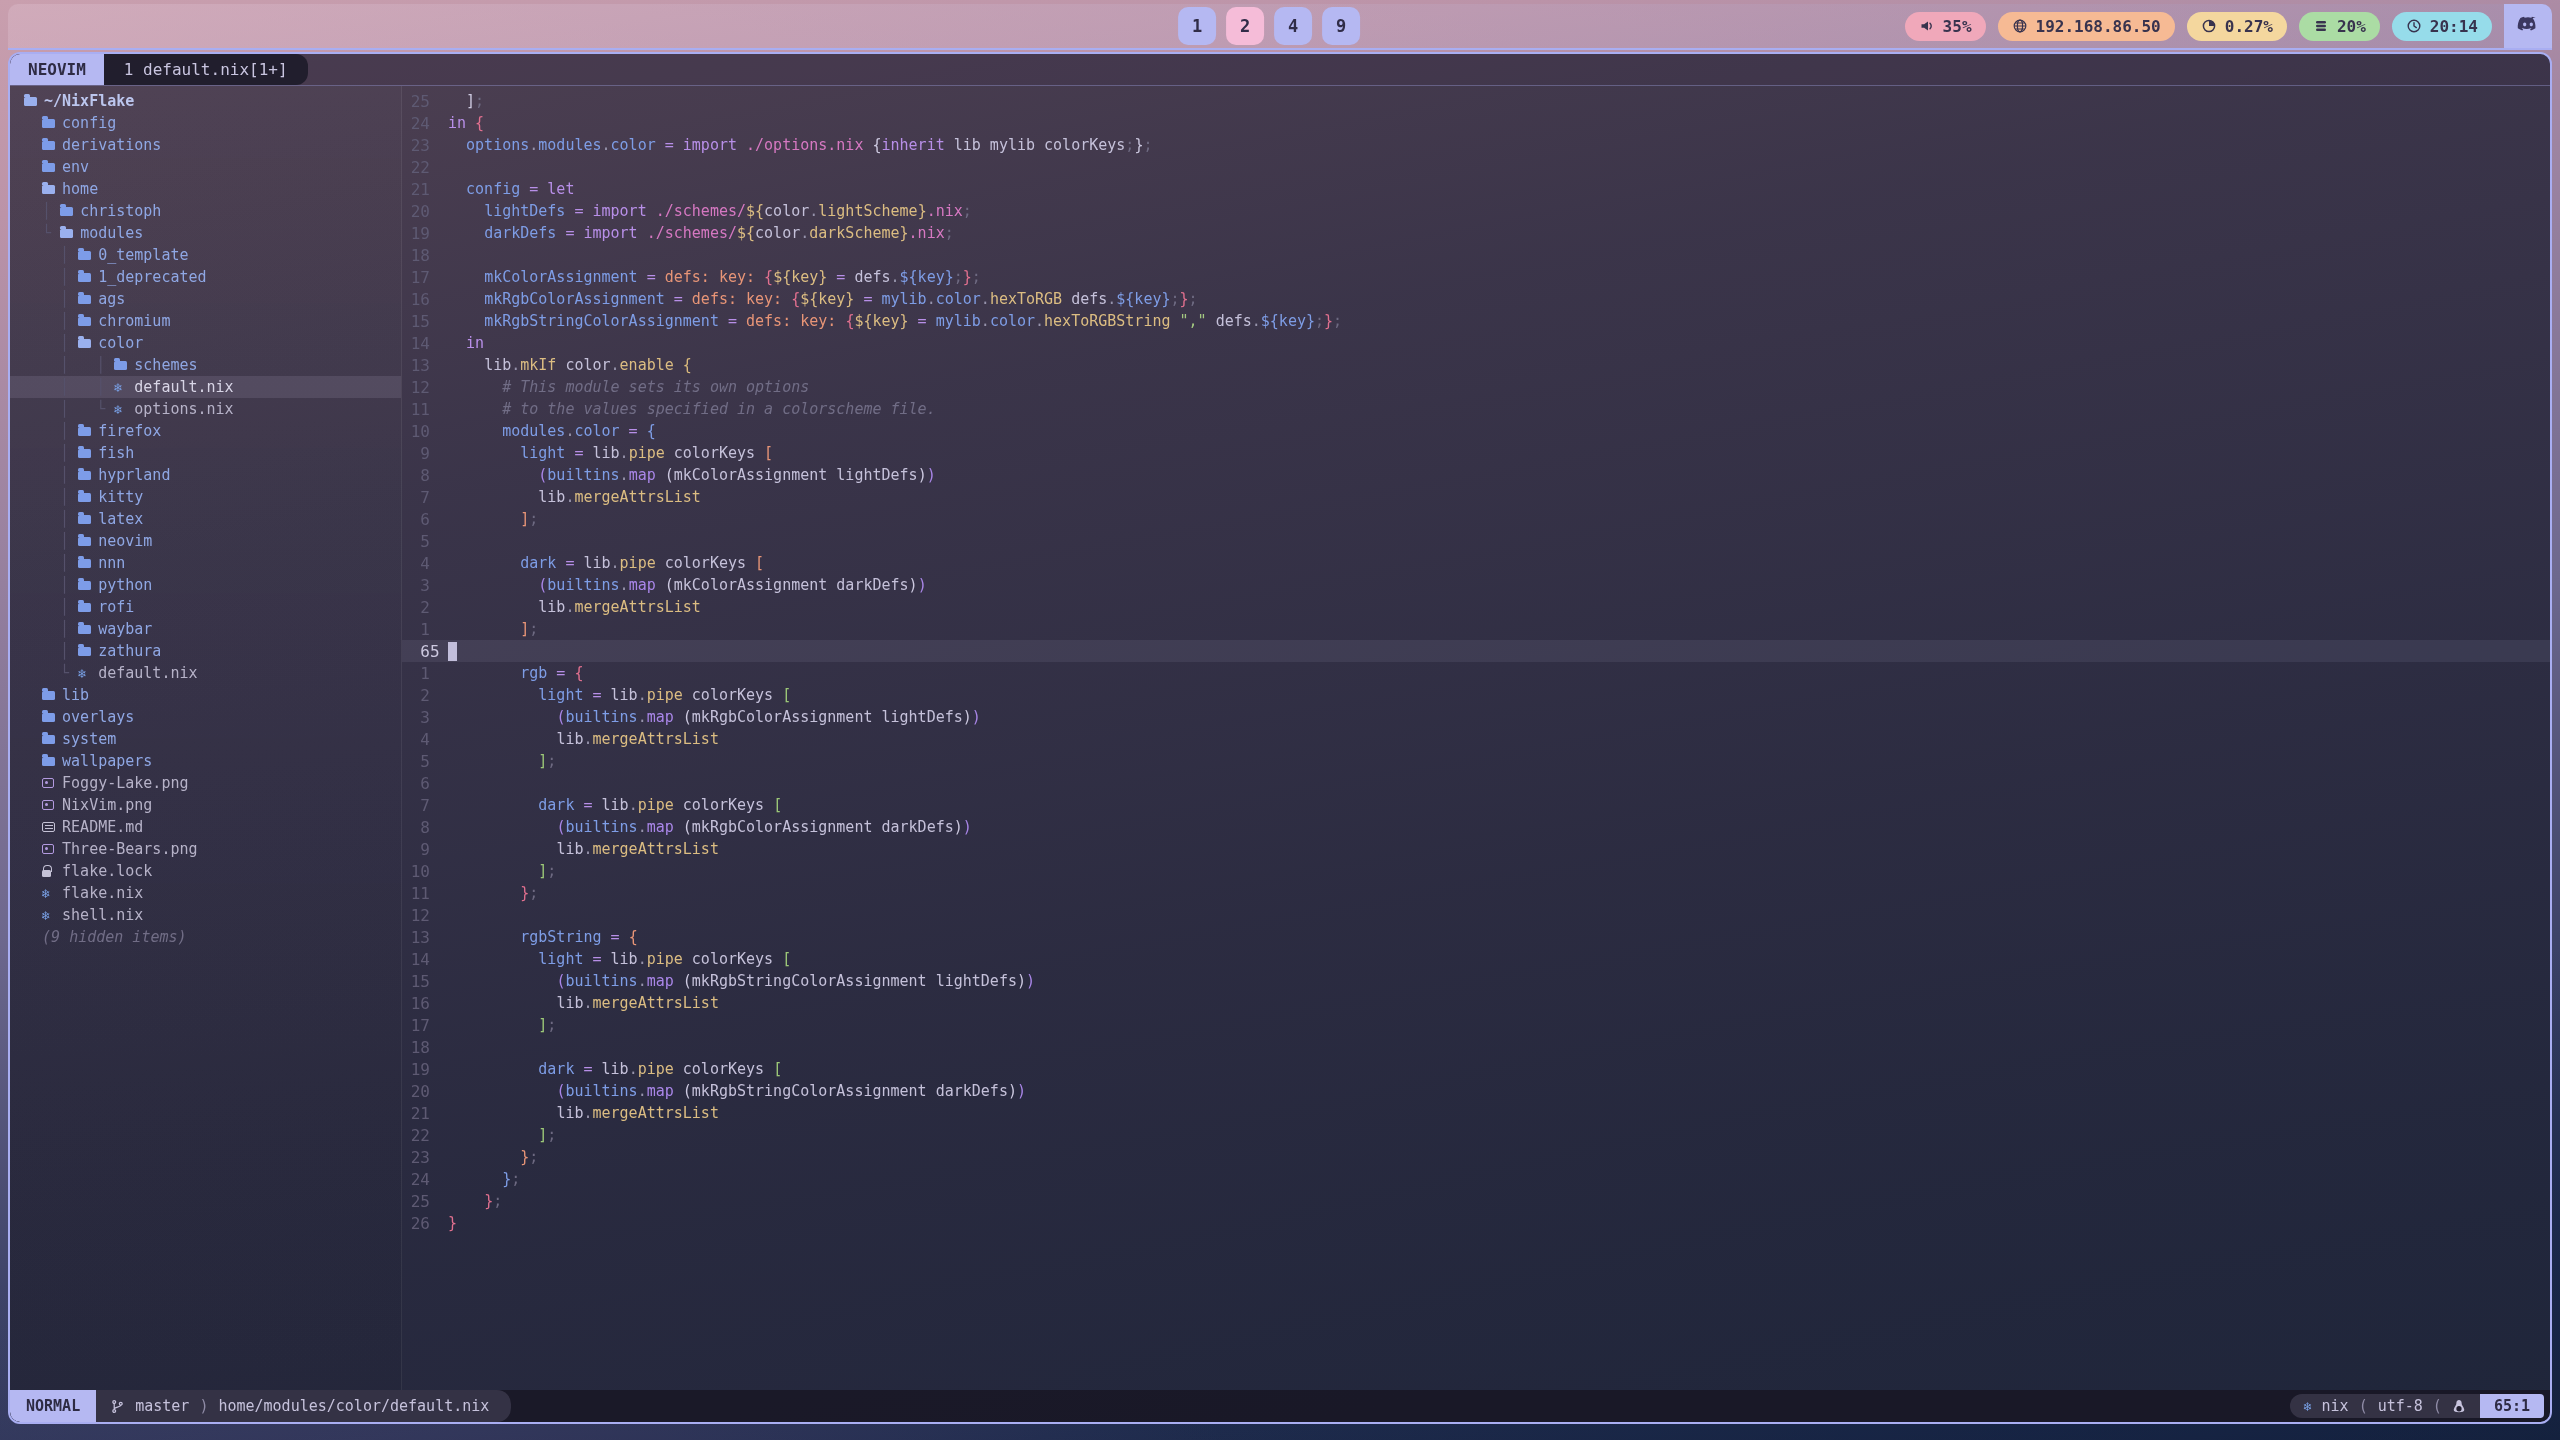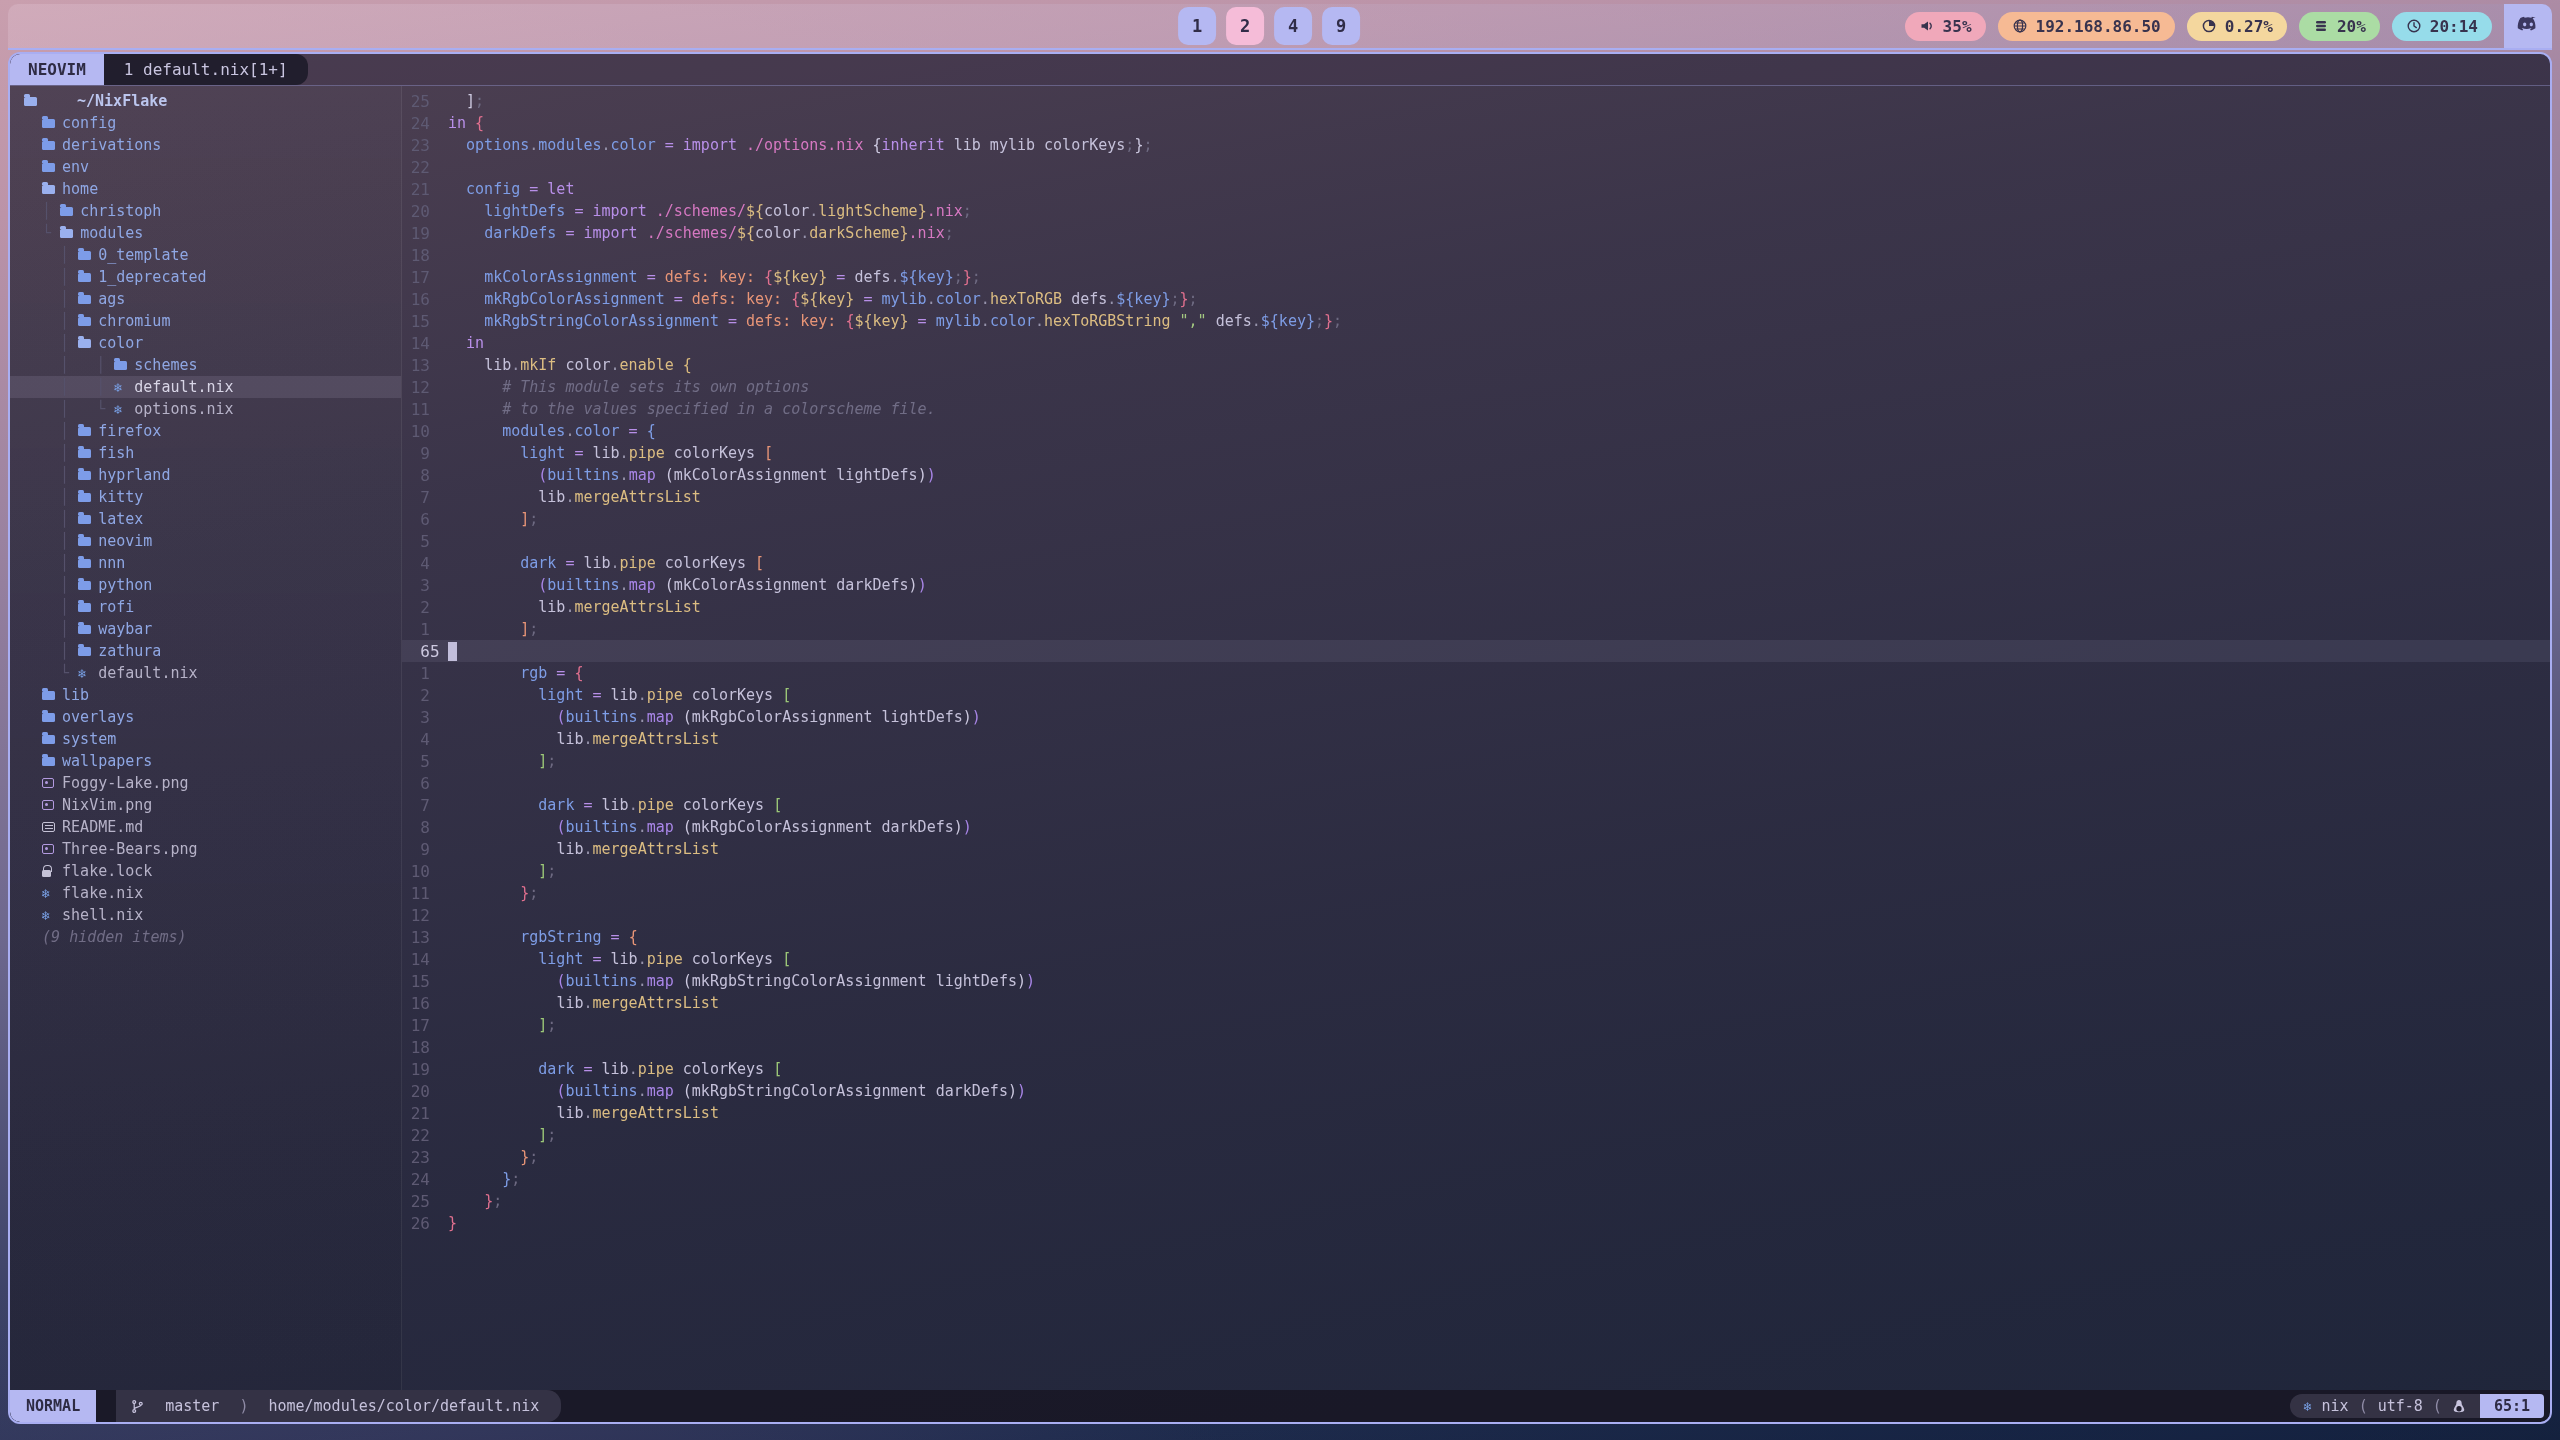--- a/index.html
+++ b/index.html
@@ -62,21 +62,21 @@
   
   .tree { width:392px; flex:0 0 auto; padding:4px 0 0 0;
     border-right:1px solid rgba(255,255,255,.07);
     background:linear-gradient(180deg, rgba(255,255,255,.015), rgba(0,0,0,.05)); overflow:hidden; }
   .tree-item { height:22px; display:flex; align-items:center; padding-left:14px;
     font-size:15px; white-space:pre; }
   .tree-item.selected { background:rgba(210,205,235,.12); }
   .tree-prefix { color:#55516b; white-space:pre; }
   .tree-label { color:#b6b2c8; }
   .tree-item.folder .tree-label { color:#8fa7e4; }
-  .tree-item.root .tree-label { color:#bcc6ee; font-weight:bold;margin-left:33px; }
+  .tree-item.root .tree-label { color:#bcc6ee; font-weight:bold; }
   .tree-item.hidden-note .tree-label { color:#716d86; font-style:italic; }
   .tree-item.selected .tree-label { color:#d8d5e6; }
   .ic { display:inline-flex; width:20px; justify-content:flex-start; align-items:center; flex:0 0 auto; }
   .ic-folder i, .ic-folder-open i { display:block; width:13px; height:9px; background:#7d9ce8;
     border-radius:1.5px; position:relative; }
   .ic-folder i::before, .ic-folder-open i::before { content:""; position:absolute; top:-2.5px; left:0;
     width:6px; height:3px; background:inherit; border-radius:1.5px 1.5px 0 0; }
   .ic-folder-open i { background:#9ab0ee; }
   .ic-nix { color:#7aa2e8; font-size:13px; }
   .ic-image i { display:block; width:12px; height:10px; border:1.5px solid #b39ae0; border-radius:2px; position:relative; }
@@ -106,21 +106,21 @@
   .tk-br1{color:#e2708f} .tk-br2{color:#d9b97c} .tk-br3{color:#7e9de6}
   .tk-br4{color:#e89577} .tk-br5{color:#9cc878} .tk-br6{color:#a986e8} .tk-brw{color:#cdc9e0}
 
   
   .statusline { flex:0 0 auto; height:32px; background:rgba(22,20,32,.72);
     display:flex; align-items:center; padding:0 6px 0 0; border-radius:0 0 10px 10px;
     font-size:15px; color:#c6c2dc; }
   .mode-chip { height:100%; background:#b5b8f2; color:#2e2b44; font-weight:bold;
     display:flex; align-items:center; padding:0 16px; border-radius:0 0 0 10px; }
   .sl-left-pill { height:100%; background:rgba(58,55,74,.85); display:flex; align-items:center;
-    gap:20px; padding:0 22px 0 14px; border-radius:0 14px 14px 0;margin-left:20px; }
+    gap:10px; padding:0 22px 0 14px; border-radius:0 14px 14px 0; }
   .sl-sep { color:#8f8ba6; }
   .branch-icon { color:#c6c2dc; display:flex; }
   .sl-right { margin-left:auto; display:flex; align-items:center; height:24px; }
   .sl-right-pill { height:100%; background:rgba(58,55,74,.85); display:flex; align-items:center;
     gap:10px; padding:0 14px; border-radius:12px 0 0 12px; }
   .nix-glyph { color:#7aa2e8; font-size:13px; }
   .pos-chip { height:100%; background:#b5b8f2; color:#2e2b44; font-weight:bold;
     display:flex; align-items:center; padding:0 14px; border-radius:0 4px 4px 0; }
   .tux-mini { display:flex; }
 </style>

